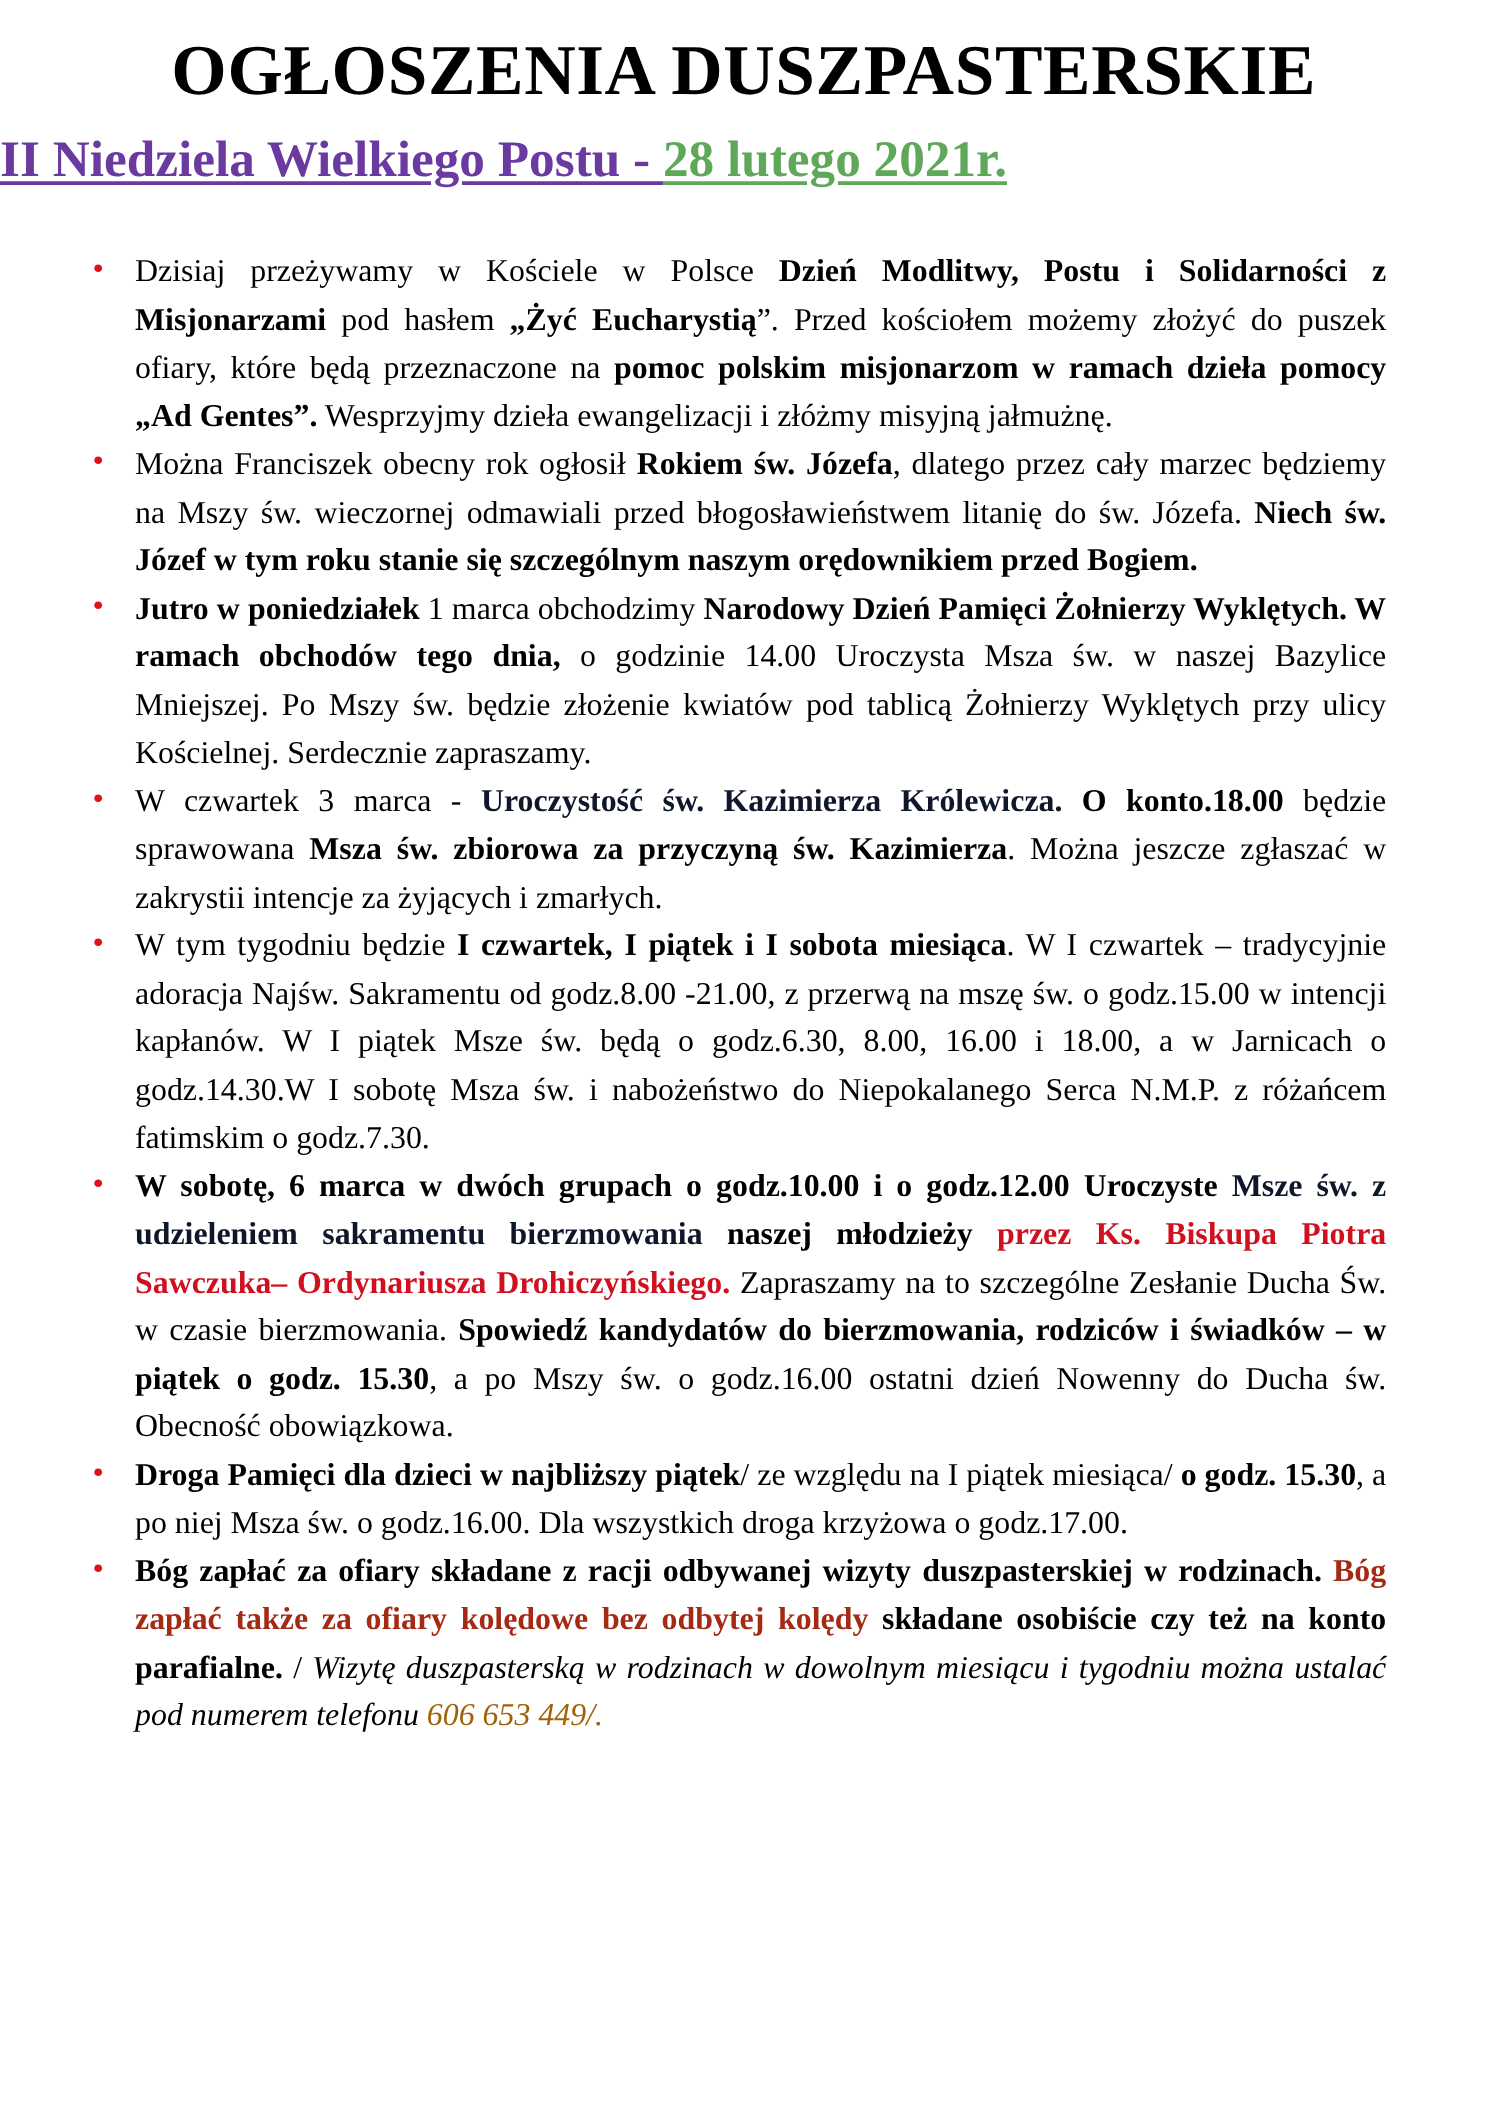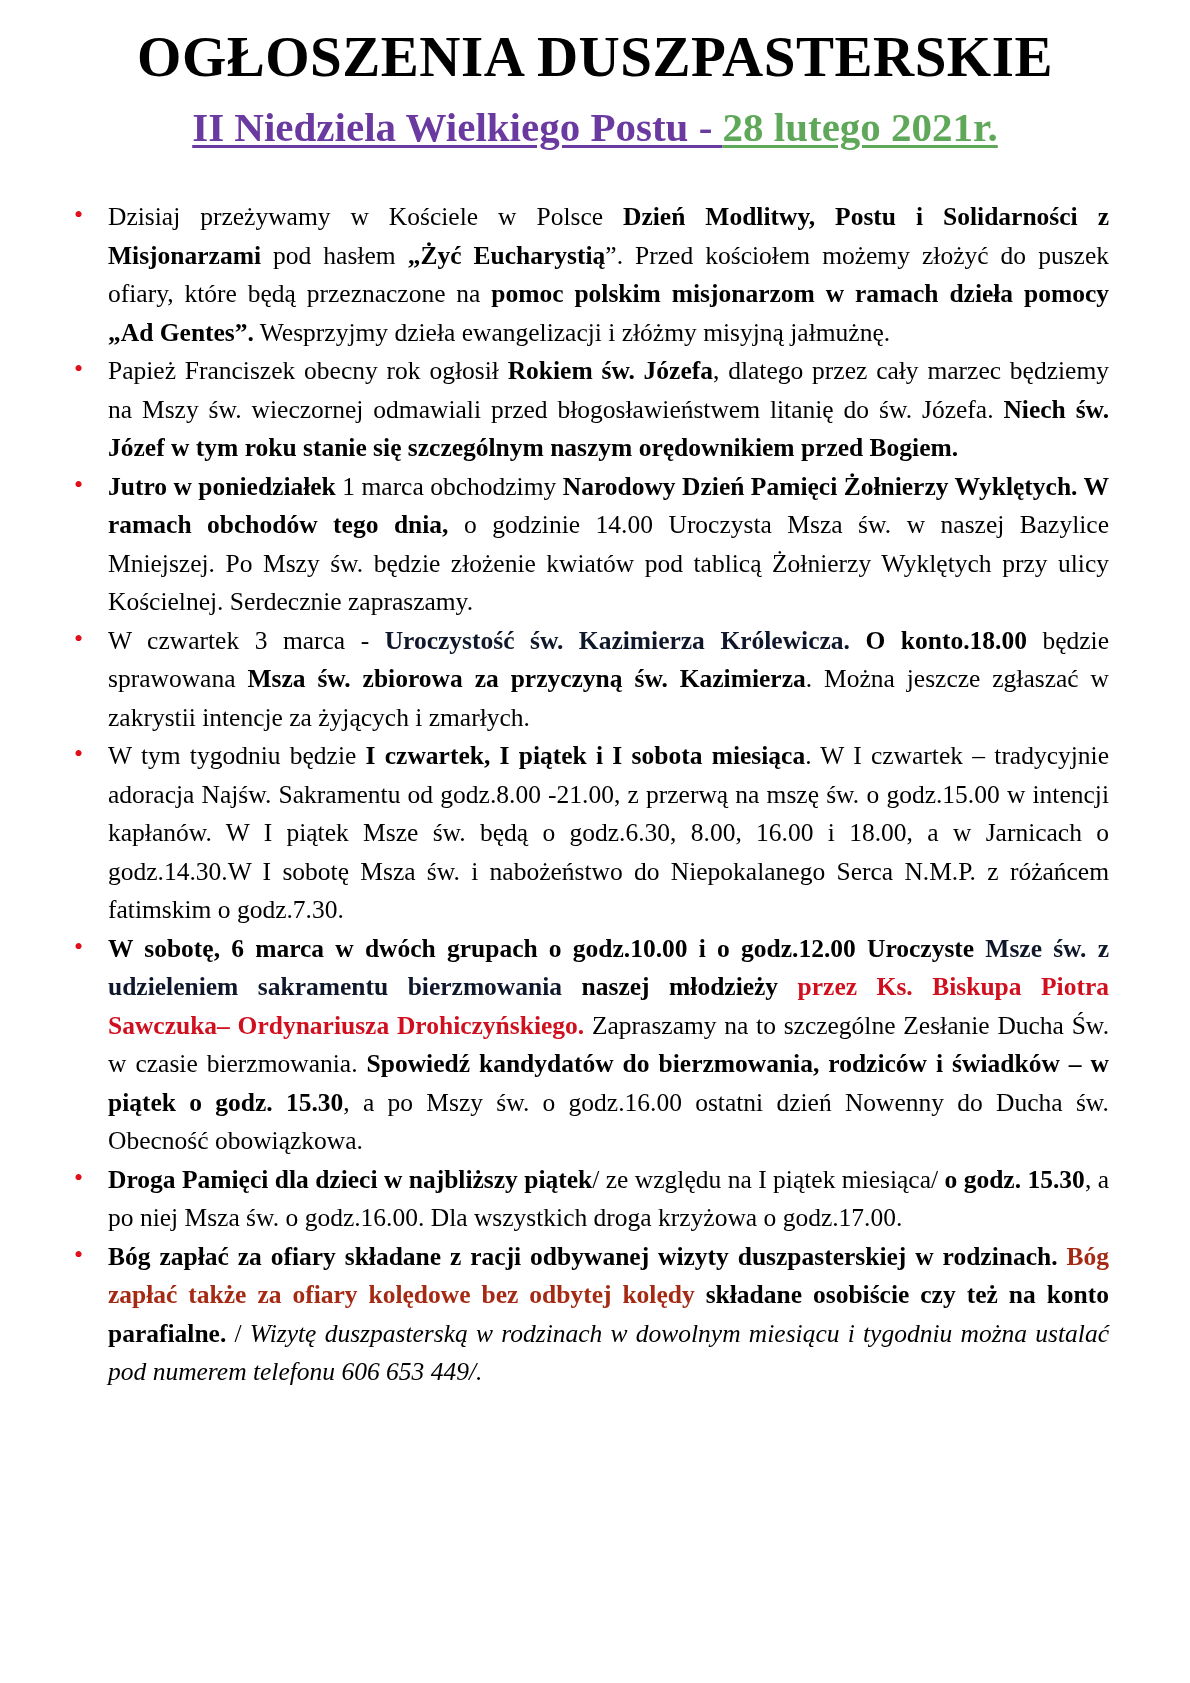--- a/index.html
+++ b/index.html
@@ -34,21 +34,20 @@
     line-height: 70px;
     letter-spacing: 0.5px;
     color: #000;
     margin: 0;
   }
   .subtitle {
     position: absolute;
     left: 0;
     top: 101px;
     width: 1190px;
-    text-align: center;
     font-weight: bold;
     font-size: 41px;
     line-height: 52px;
     margin: 0;
   }
   .subtitle .purple {
     color: #6b3aa0;
     text-decoration: underline;
     text-decoration-thickness: 3px;
     text-underline-offset: 4px;
@@ -83,34 +82,34 @@
     top: 2px;
     color: #e0101a;
     font-size: 26px;
     line-height: 30px;
   }
   .b { font-weight: bold; }
   .i { font-style: italic; }
   .red-dark { color: #0f172a; }
   .red-bright { color: #d0101f; }
   .red-brown { color: #a52a14; }
-  .red-orange { color: #000000; }
+  .red-orange { color: #a16207; }
 </style>
 </head>
 <body>
 
 <div class="page">
   <h1 class="title">OGŁOSZENIA DUSZPASTERSKIE</h1>
   <h2 class="subtitle">
     <span class="purple">II Niedziela Wielkiego Postu - </span><span class="green">28 lutego 2021r.</span>
   </h2>
 
   <ul class="list" id="ann-list">
       <li class="item"><span class="bullet">•</span><span>Dzisiaj przeżywamy w Kościele w Polsce </span><span class="b">Dzień Modlitwy, Postu i Solidarności z Misjonarzami</span><span> pod hasłem </span><span class="b">„Żyć Eucharystią</span><span>”. Przed kościołem możemy  złożyć do puszek ofiary, które będą przeznaczone na </span><span class="b">pomoc polskim misjonarzom w ramach dzieła pomocy „Ad Gentes”.</span><span> Wesprzyjmy dzieła ewangelizacji i złóżmy misyjną jałmużnę.</span></li>
-      <li class="item"><span class="bullet">•</span><span>Papież Franciszek obecny rok ogłosił </span><span class="b">Rokiem św. Józefa</span><span>, dlatego przez cały marzec będziemy na Mszy św. wieczornej odmawiali przed błogosławieństwem litanię do św. Józefa. </span><span class="b">Niech św. Józef w tym roku stanie się szczególnym naszym orędownikiem przed Bogiem.</span></li>
+      <li class="item"><span class="bullet">•</span><span>Można Franciszek obecny rok ogłosił </span><span class="b">Rokiem św. Józefa</span><span>, dlatego przez cały marzec będziemy na Mszy św. wieczornej odmawiali przed błogosławieństwem litanię do św. Józefa. </span><span class="b">Niech św. Józef w tym roku stanie się szczególnym naszym orędownikiem przed Bogiem.</span></li>
       <li class="item"><span class="bullet">•</span><span class="b">Jutro w poniedziałek</span><span> 1 marca obchodzimy </span><span class="b">Narodowy Dzień Pamięci Żołnierzy Wyklętych. W ramach obchodów tego dnia,</span><span> o godzinie 14.00 Uroczysta Msza św. w naszej Bazylice Mniejszej. Po Mszy św. będzie złożenie kwiatów pod tablicą Żołnierzy Wyklętych przy ulicy Kościelnej. Serdecznie zapraszamy.</span></li>
       <li class="item"><span class="bullet">•</span><span>W czwartek 3 marca - </span><span class="b red-dark">Uroczystość św. Kazimierza Królewicza.</span><span class="b"> O konto.18.00</span><span> będzie sprawowana </span><span class="b">Msza św. zbiorowa za przyczyną św. Kazimierza</span><span>. Można  jeszcze zgłaszać  w zakrystii intencje za żyjących i zmarłych.</span></li>
       <li class="item"><span class="bullet">•</span><span>W tym tygodniu będzie </span><span class="b">I czwartek, I piątek i I sobota miesiąca</span><span>. W I czwartek – tradycyjnie  adoracja Najśw. Sakramentu od godz.8.00 -21.00, z przerwą na mszę św. o godz.15.00 w intencji kapłanów. W I piątek Msze św. będą  o godz.6.30, 8.00, 16.00 i 18.00, a w Jarnicach o godz.14.30.W I sobotę Msza św. i nabożeństwo do Niepokalanego Serca N.M.P. z różańcem fatimskim o godz.7.30.</span></li>
       <li class="item"><span class="bullet">•</span><span class="b">W sobotę, 6 marca w dwóch grupach o godz.10.00 i o godz.12.00 Uroczyste </span><span class="b red-dark">Msze św. z udzieleniem sakramentu bierzmowania</span><span class="b"> naszej młodzieży </span><span class="b red-bright">przez Ks. Biskupa Piotra Sawczuka– Ordynariusza Drohiczyńskiego.</span><span> Zapraszamy na to szczególne Zesłanie Ducha Św. w czasie bierzmowania. </span><span class="b">Spowiedź kandydatów do bierzmowania, rodziców i świadków – w piątek o godz. 15.30</span><span>, a po  Mszy św. o godz.16.00 ostatni dzień Nowenny do Ducha św. Obecność obowiązkowa.</span></li>
       <li class="item"><span class="bullet">•</span><span class="b">Droga Pamięci  dla dzieci w najbliższy piątek</span><span>/ ze względu na I piątek miesiąca/  </span><span class="b">o godz. 15.30</span><span>, a po niej Msza św. o godz.16.00. Dla wszystkich droga krzyżowa o godz.17.00.</span></li>
       <li class="item"><span class="bullet">•</span><span class="b">Bóg zapłać za ofiary składane z racji odbywanej wizyty duszpasterskiej w rodzinach. </span><span class="b red-brown">Bóg zapłać także za ofiary kolędowe bez odbytej kolędy</span><span class="b"> składane osobiście czy też na konto parafialne.</span><span> / </span><span class="i">Wizytę duszpasterską w rodzinach w dowolnym miesiącu i tygodniu można ustalać pod numerem telefonu </span><span class="i red-orange">606 653 449/.</span></li>
     </ul>
 </div>
 
 </body></html>

